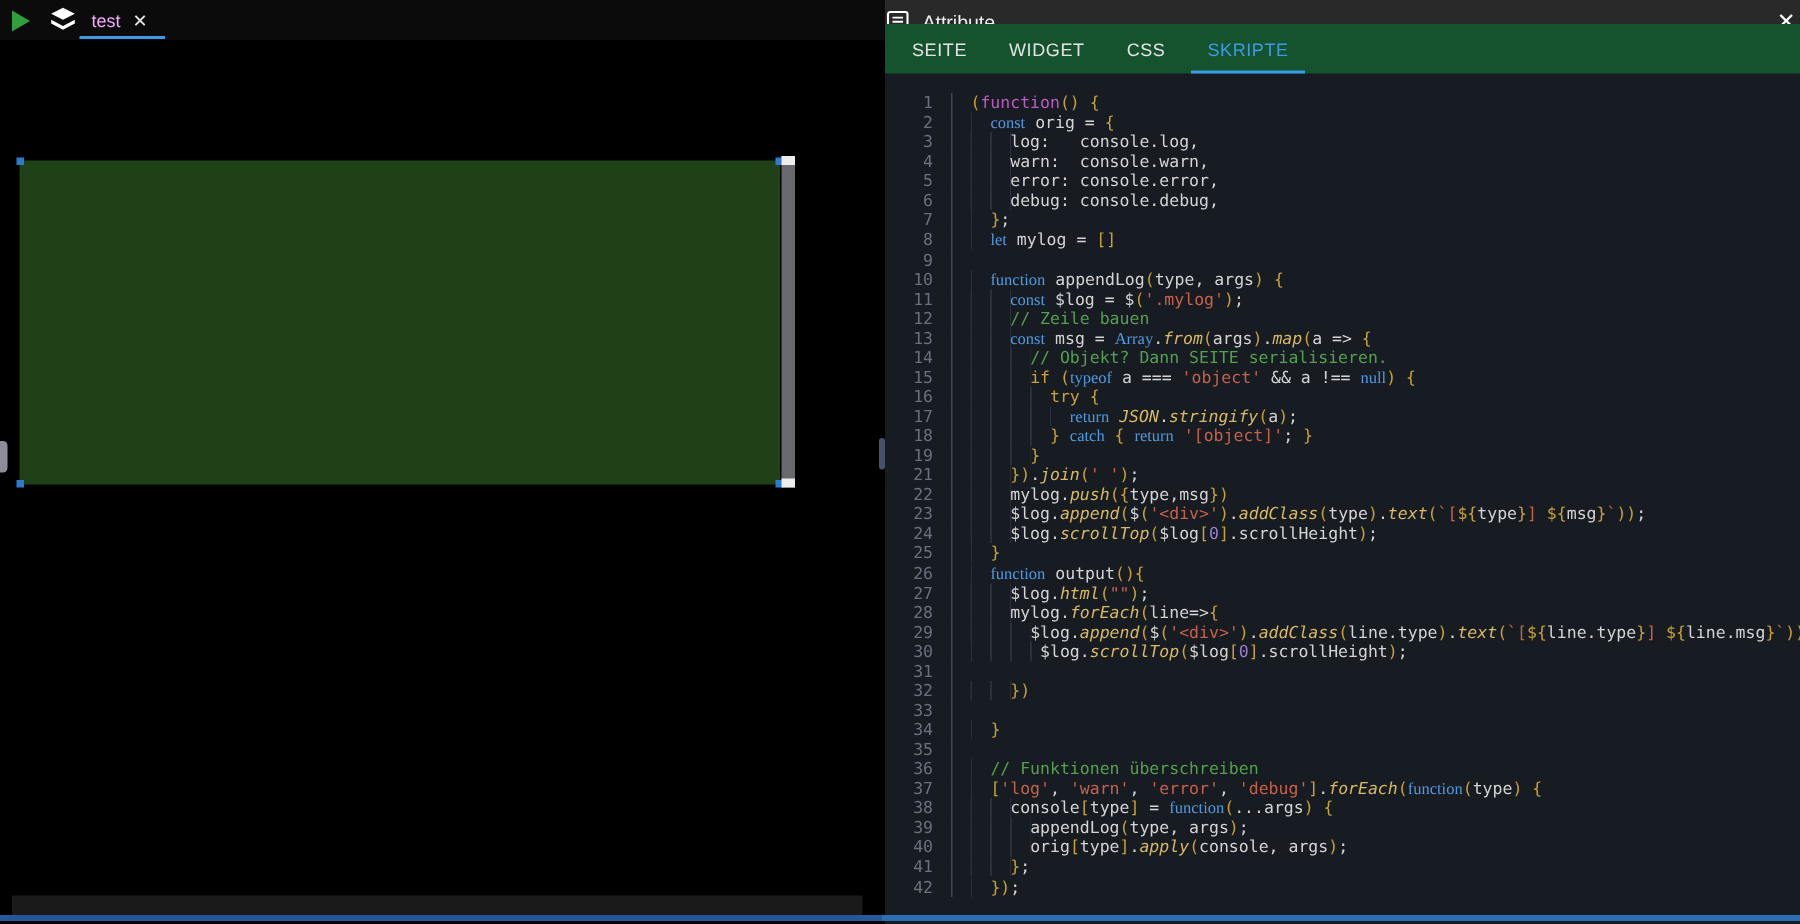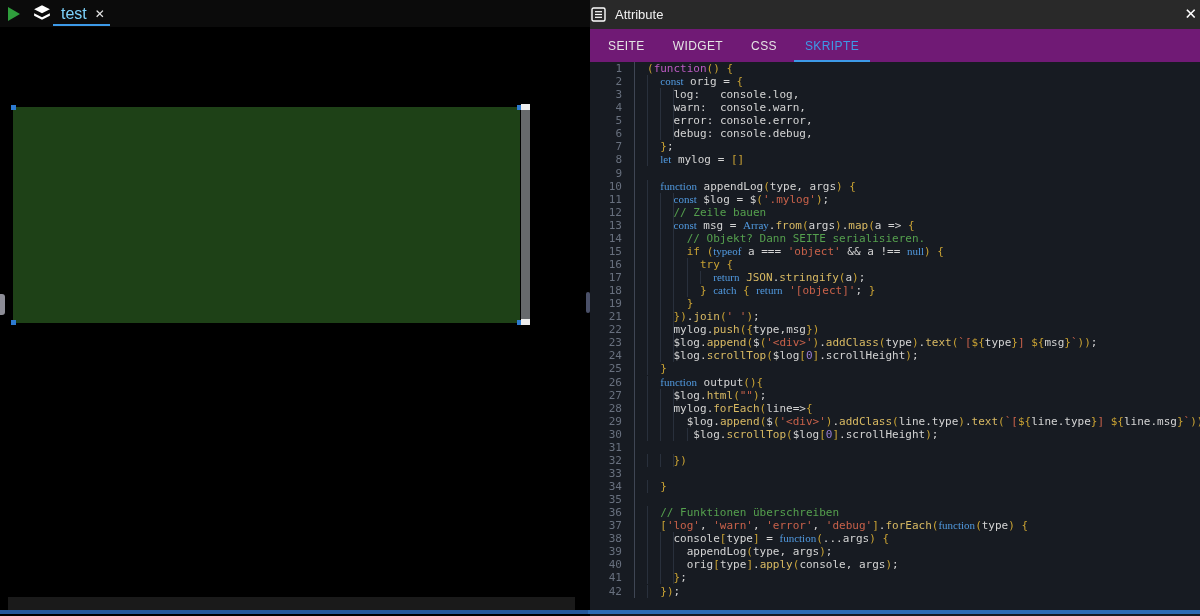--- a/index.html
+++ b/index.html
@@ -8,62 +8,62 @@
   .abs { position:absolute; }
 
   
   #topbar { left:0; top:0; width:590px; height:27px; background:#0b0b0b; }
   #play-btn { left:8px; top:7px; width:0; height:0;
     border-top:7px solid transparent; border-bottom:7px solid transparent;
     border-left:12px solid #2f9e3c; cursor:pointer; }
   #layers-btn { left:33px; top:4px; width:18px; height:18px; }
   #tab-test { left:55px; top:0; height:27px; display:flex; align-items:center; gap:8px;
     padding:0 6px; cursor:pointer; }
-  #tab-test .lbl { color:#7dd3fc; font-size:16px; }
+  #tab-test .lbl { color:#f0abfc; font-size:12px; }
   #tab-test .x { color:#e8e8e8; font-size:12px; line-height:1; }
   #tab-underline { left:53px; top:24px; width:57px; height:2px; background:#3d9ae8; }
 
   
   #preview { left:0; top:27px; width:588px; height:589px; background:#000; }
   #widget { left:13px; top:80px; width:507px; height:216px; }
   .cdot { position:absolute; width:5px; height:5px; background:#2d7ad0; }
   #vscroll { left:521px; top:77px; width:9px; height:221px; background:#67696c; }
   #vscroll .cap { position:absolute; left:0; width:9px; height:6px; background:#ededed; }
   #edge-handle { left:0; top:267px; width:5px; height:21px; background:#8d8d97; border-radius:0 3px 3px 0; }
   #bottom-strip { left:8px; top:570px; width:567px; height:13px; background:#1a1a1a; }
   #divider-handle { left:586px; top:292px; width:4px; height:21px; background:#4a5068; border-radius:2px; }
 
   
   #panel { left:590px; top:0; width:610px; height:616px; background:#171b22; }
   #panel-header { left:0; top:0; width:610px; height:29px; background:#292929;
     display:flex; align-items:center; padding-left:1px; gap:9px; }
   #panel-header .title { color:#f0f0f0; font-size:13px; }
   #panel-close { position:absolute; right:1px; top:5px; color:#fff; font-size:15px;
     cursor:pointer; padding:0 2px; }
-  #tabs { left:0; top:29px; width:610px; height:33px; background:#701a75;
+  #tabs { left:0; top:16px; width:610px; height:33px; background:#14532d;
     display:flex; align-items:stretch; padding-left:4px; }
   .tab { display:flex; align-items:center; padding:0 14px; color:#e4e4e4;
     font-size:12px; letter-spacing:.4px; cursor:pointer; position:relative; }
   .tab.active { color:#3d9ae8; }
   .tab.active::after { content:""; position:absolute; left:3px; right:3px; bottom:0;
     height:2px; background:#3d9ae8; }
 
   
   #editor { left:0; top:62px; width:610px; height:548px; background:#171b22;
     font-family:"DejaVu Sans Mono", monospace; font-size:11px; line-height:13.07px;
     overflow:hidden; cursor:text; }
   .crow { display:flex; height:13.07px; white-space:pre; }
   .ln { width:45px; flex:0 0 45px; text-align:right; padding-right:12px;
     color:#68707e; border-right:1px solid #3f4654; }
   .cd { padding-left:12px; color:#d4d4d4; }
   .lead { background-image:repeating-linear-gradient(to right,
      #29303c 0, #29303c 1px, transparent 1px, transparent 2ch); }
   .t-kw  { color:#519ae0;font-family:Liberation Serif, serif; }
   .t-gold{ color:#c9a233; }
-  .t-met { color:#d9ba63; }
+  .t-met { color:#d9ba63;font-style:italic; }
   .t-str { color:#c8614a;margin-top:11px; }
   .t-com { color:#55a04e; }
   .t-num { color:#9a7fd5; }
   .t-pink{ color:#bd5bc4; }
   .t-teal{ color:#45b8a5; }
 
   
   #bottom-bar { left:0; top:610px; width:1200px; height:4px;
     background:linear-gradient(to right, #25589b 0 49%, #2e6cb4 49%); }
 </style>

